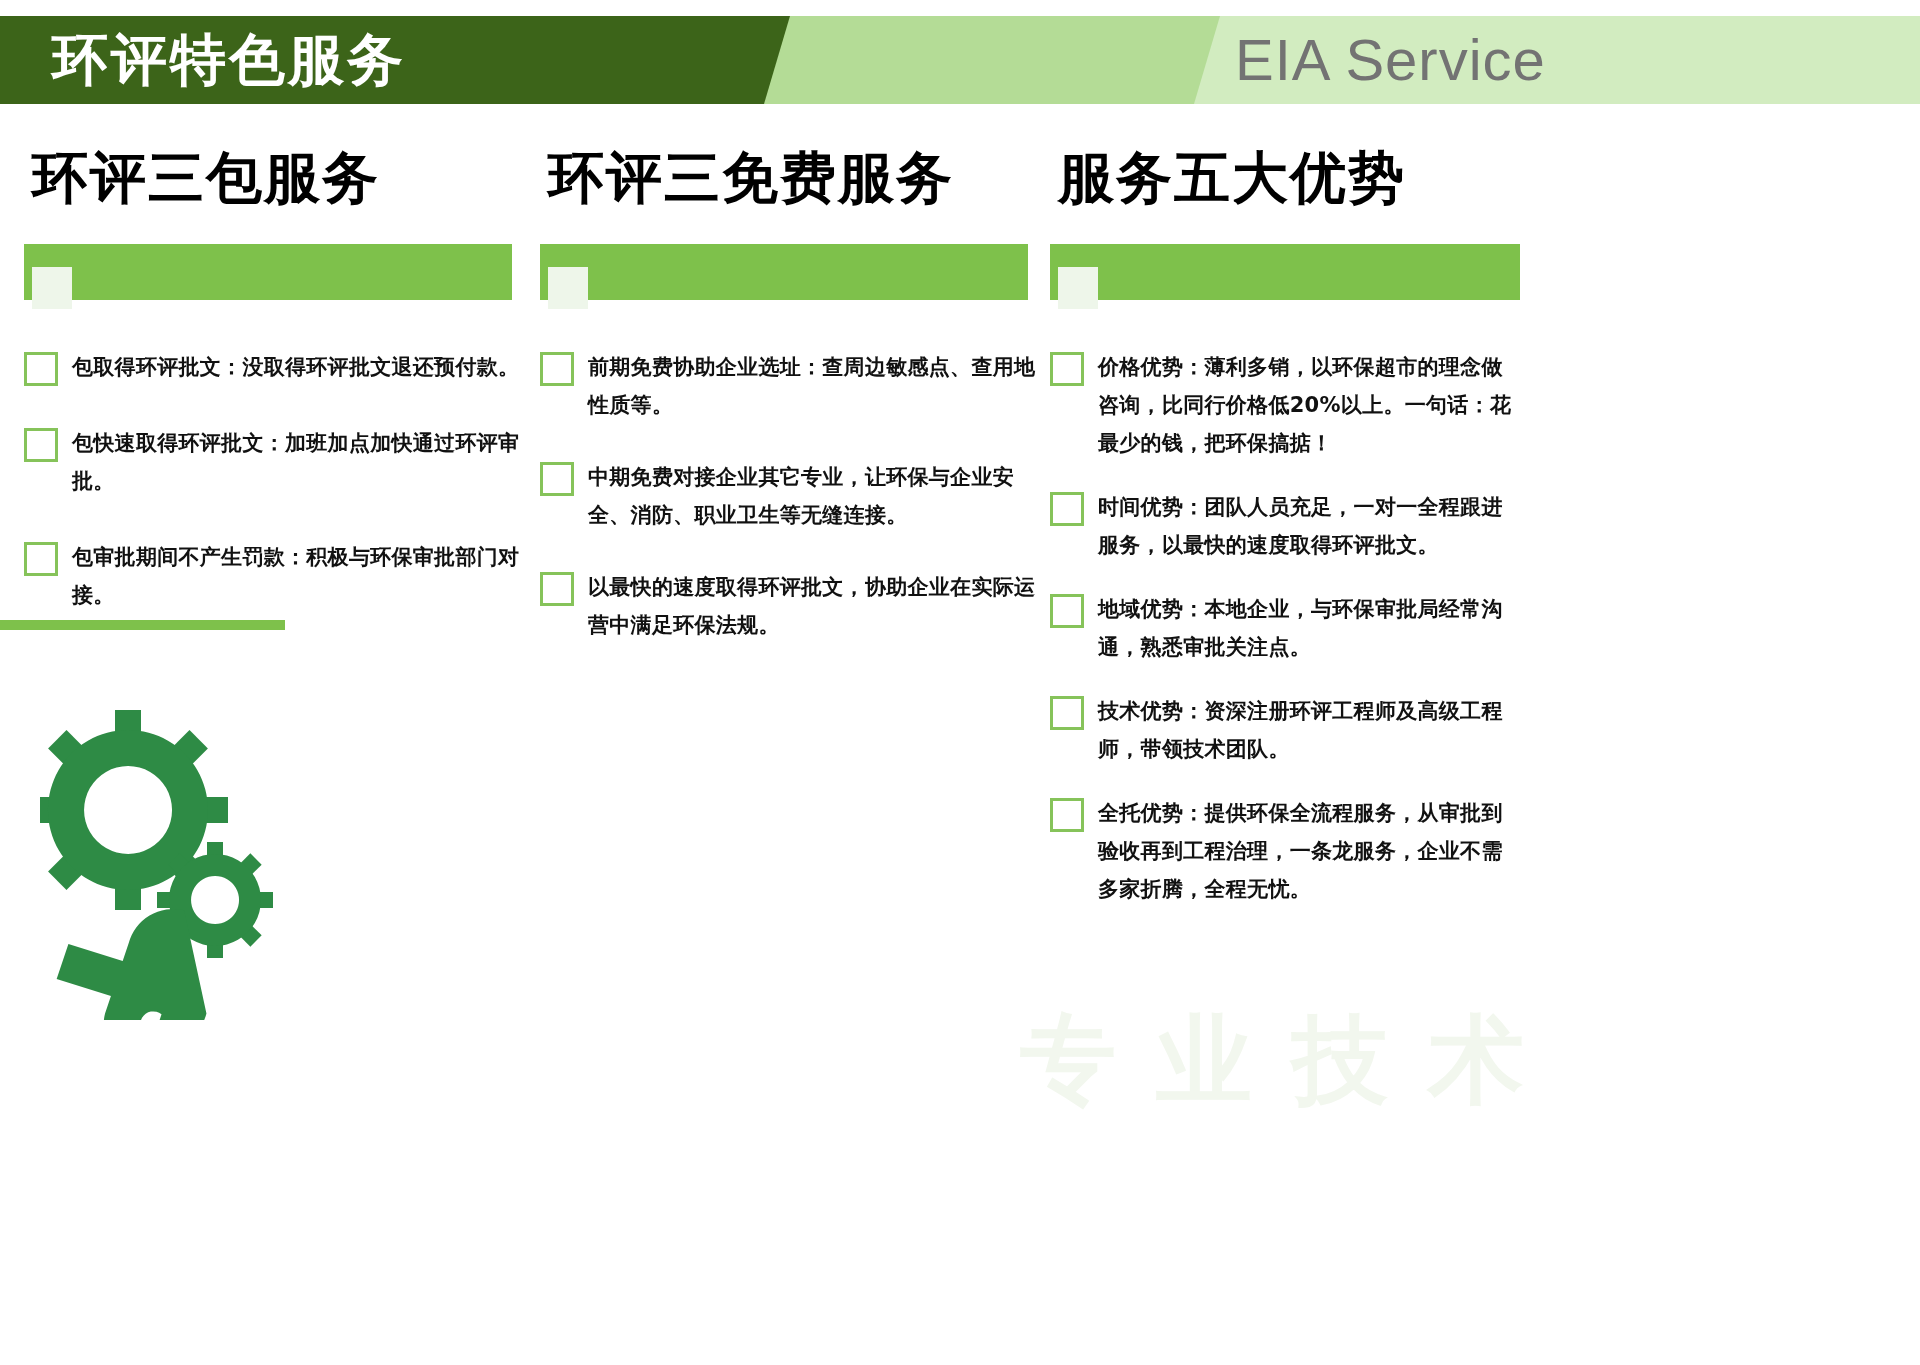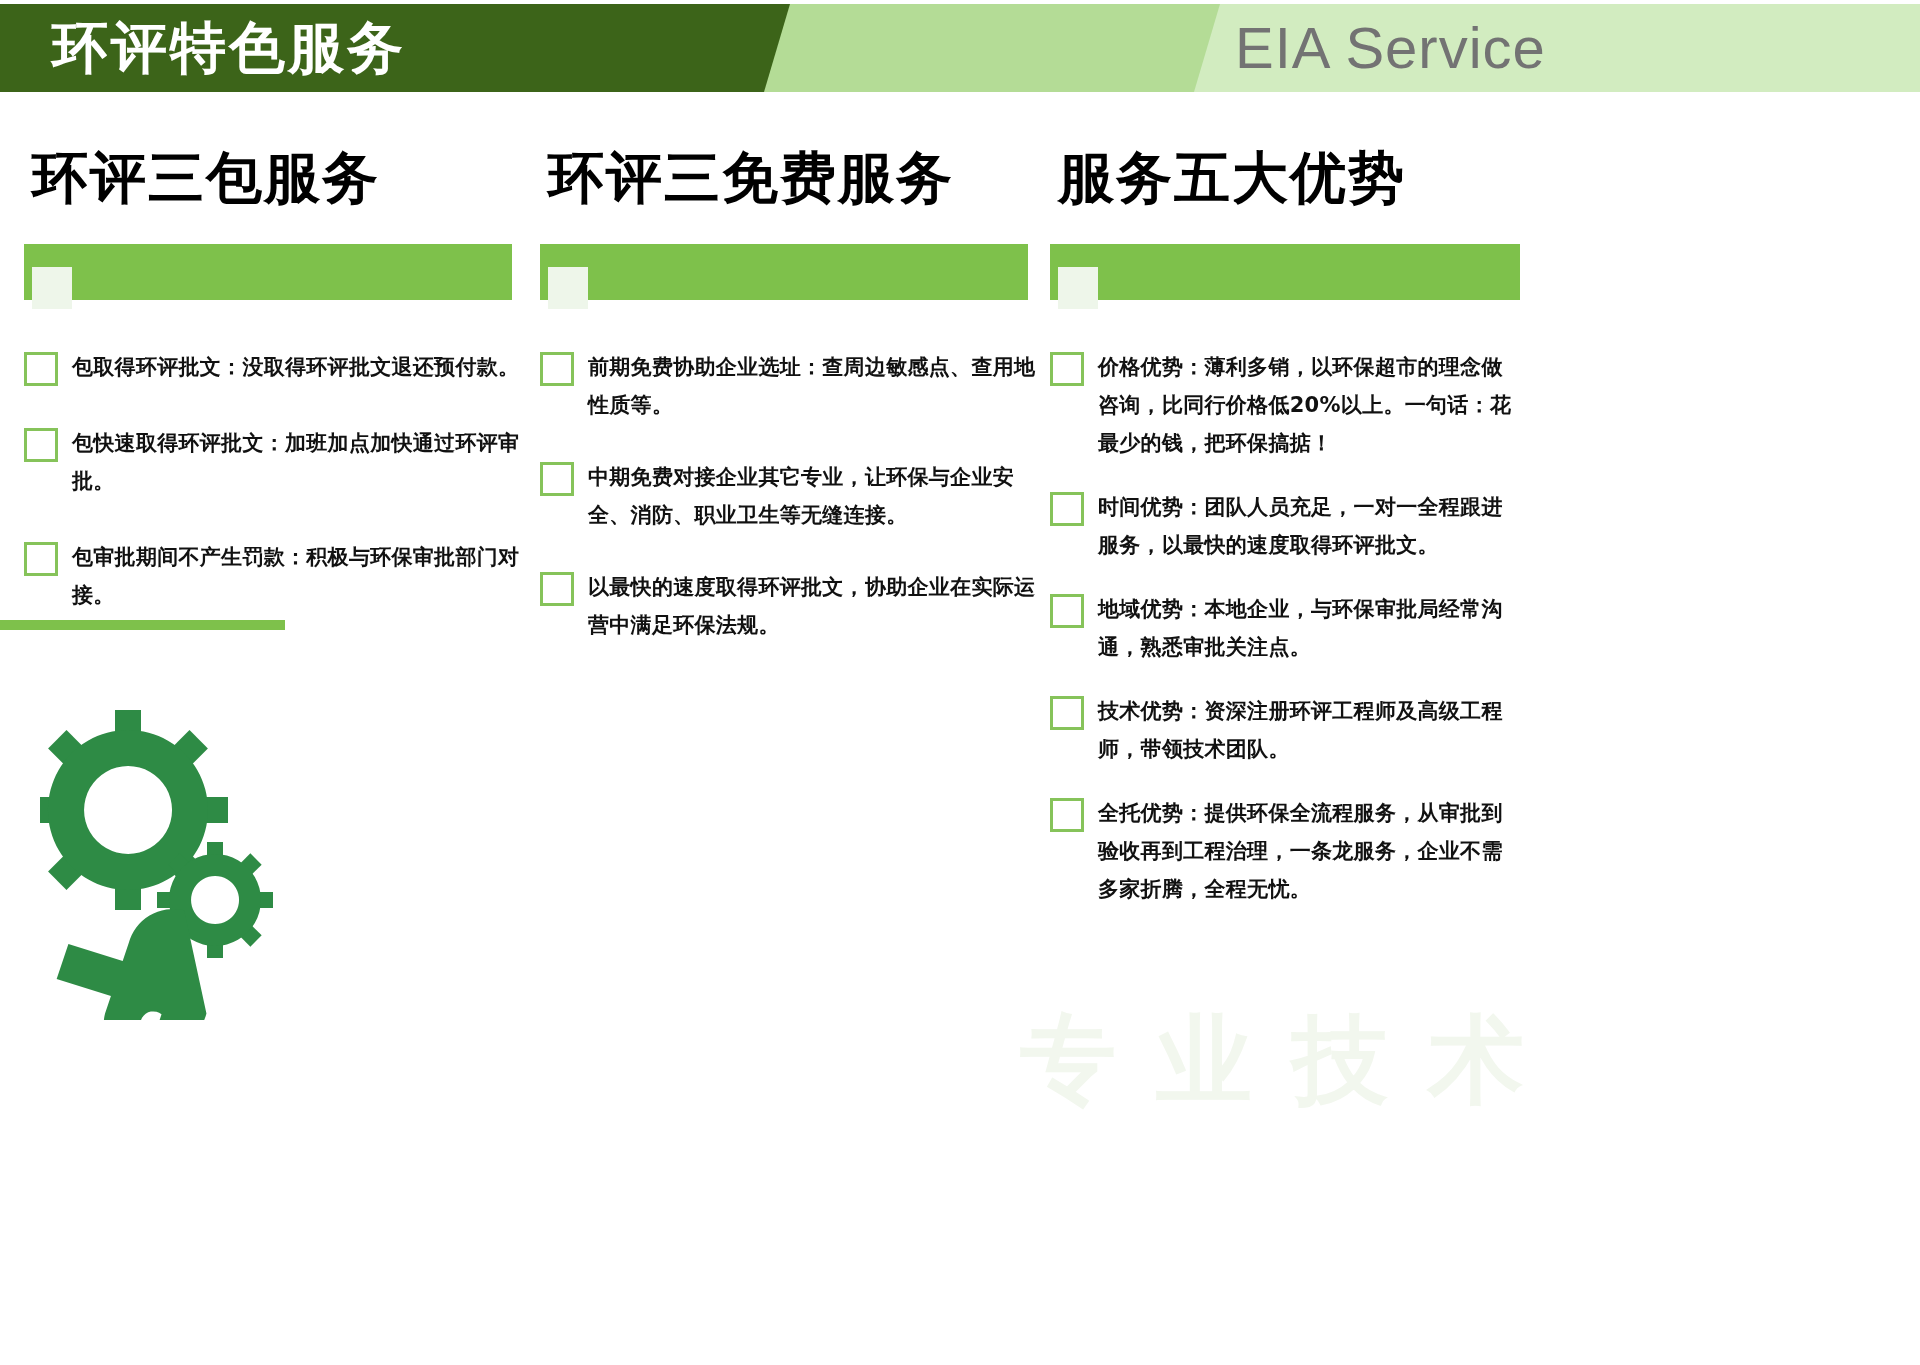--- a/index.html
+++ b/index.html
@@ -6,21 +6,21 @@
   body{
     width:1920px;height:1365px;
     background:#ffffff;
     font-family:"DejaVu Sans","Liberation Sans",sans-serif;
     position:relative;overflow:hidden;
     -webkit-font-smoothing:antialiased;
   }
 
   
   #header{
-    position:absolute;left:0;top:4px;width:1920px;height:88px;
+    position:absolute;left:0;top:16px;width:1920px;height:88px;
   }
   .hdr-seg{position:absolute;top:0;height:88px;}
   .hdr-dark{
     left:0;width:790px;
     background:#3c6419;
     clip-path:polygon(0 0,100% 0,calc(100% - 26px) 100%,0 100%);
     z-index:3;
   }
   .hdr-mid{
     left:720px;width:500px;

